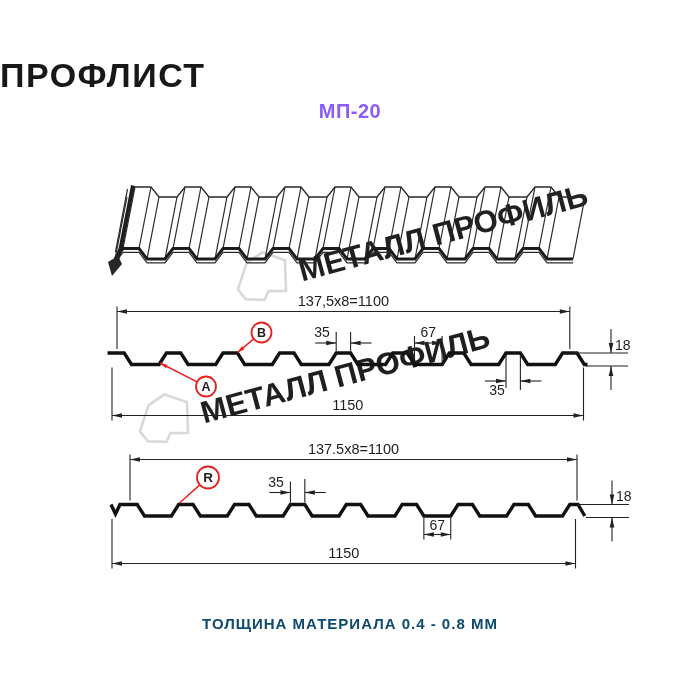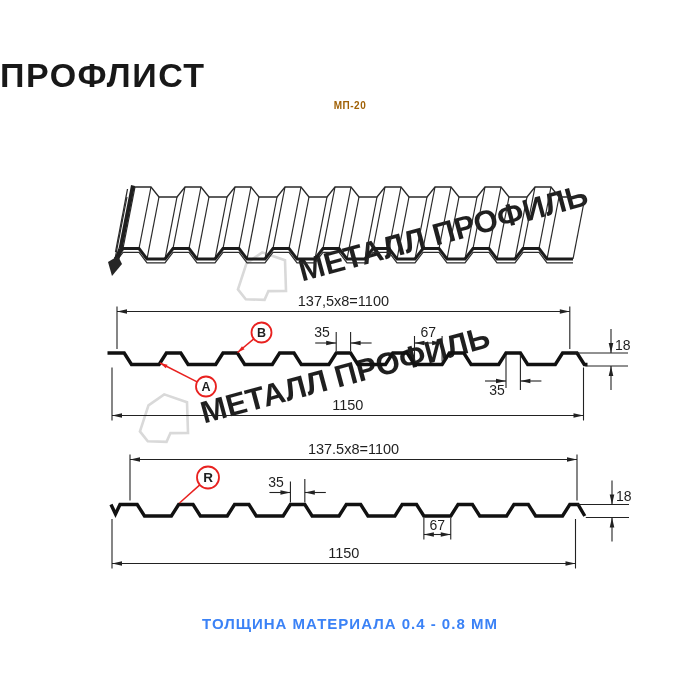--- a/index.html
+++ b/index.html
@@ -1,23 +1,23 @@
 <!DOCTYPE html>
 <html><head>
 <meta charset="utf-8">
 <style>
   html,body{margin:0;padding:0;}
   body{width:700px;height:700px;background:#ffffff;position:relative;overflow:hidden;
        font-family:"Liberation Sans",sans-serif;}
   .title{position:absolute;top:56px;left:0;right:0;text-align:left;
          font-weight:800;font-size:34px;letter-spacing:1.5px;color:#181818;}
   .subtitle{position:absolute;top:100px;left:0;right:0;text-align:center;
-         font-weight:700;font-size:10px;letter-spacing:.5px;color:#a16207;}
+         font-weight:700;font-size:20px;letter-spacing:.5px;color:#8b5cf6;}
   .footer{position:absolute;top:615px;left:0;right:0;text-align:center;
-         font-weight:700;font-size:15px;letter-spacing:1px;color:#3b82f6;}
+         font-weight:700;font-size:15px;letter-spacing:1px;color:#0c4a6e;}
   svg{position:absolute;left:0;top:0;}
   svg text{font-family:"Liberation Sans",sans-serif;fill:#1f1f1f;}
   .wm-text{font-weight:700;}
 </style>
 </head>
 <body>
 
 <div class="title">ПРОФЛИСТ</div>
 <div class="subtitle">МП-20</div>
 

